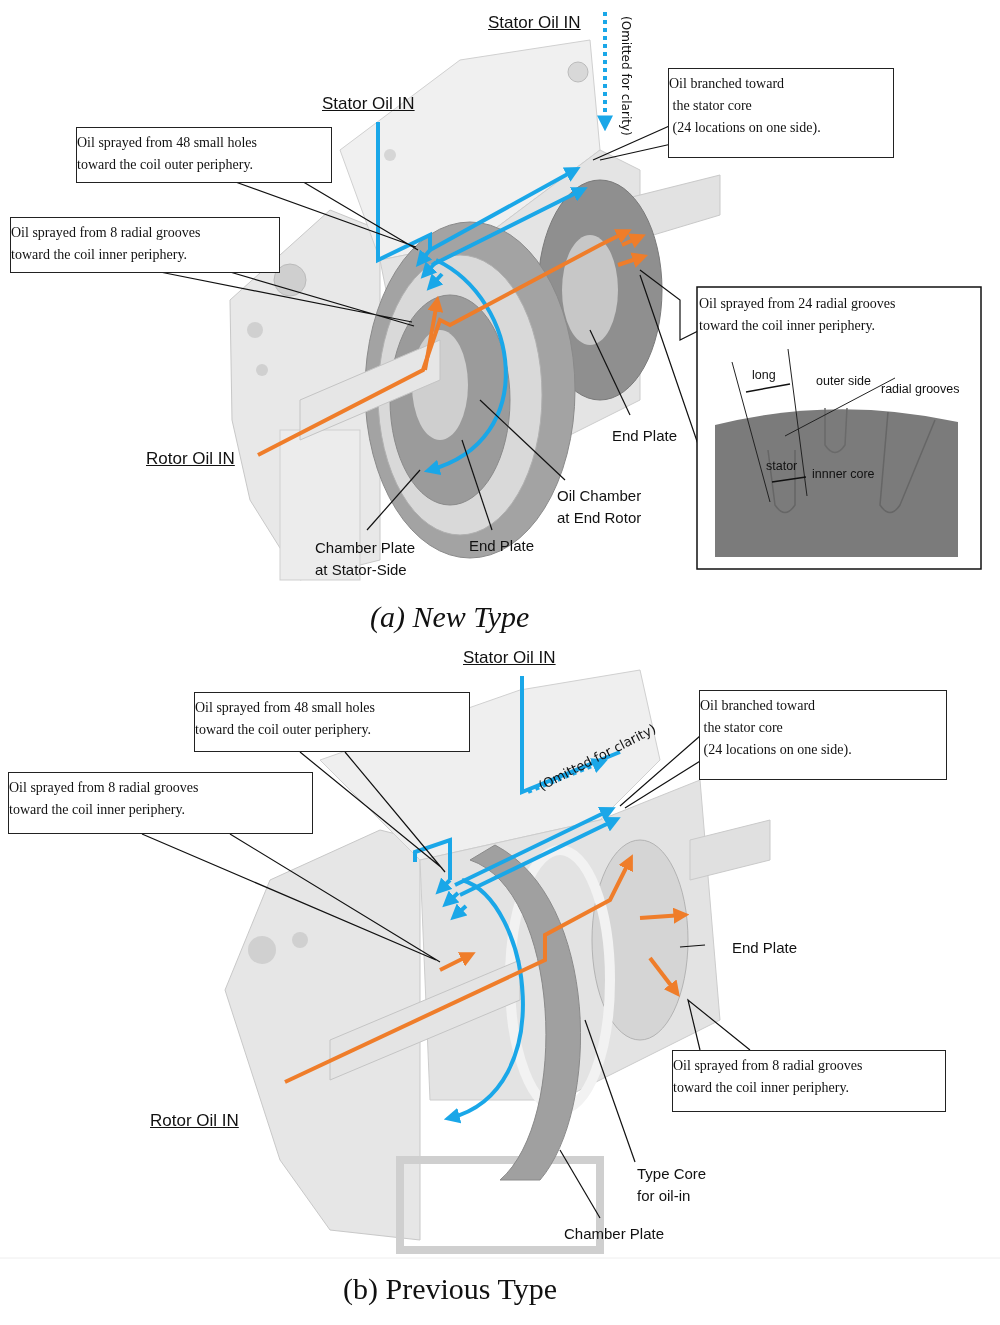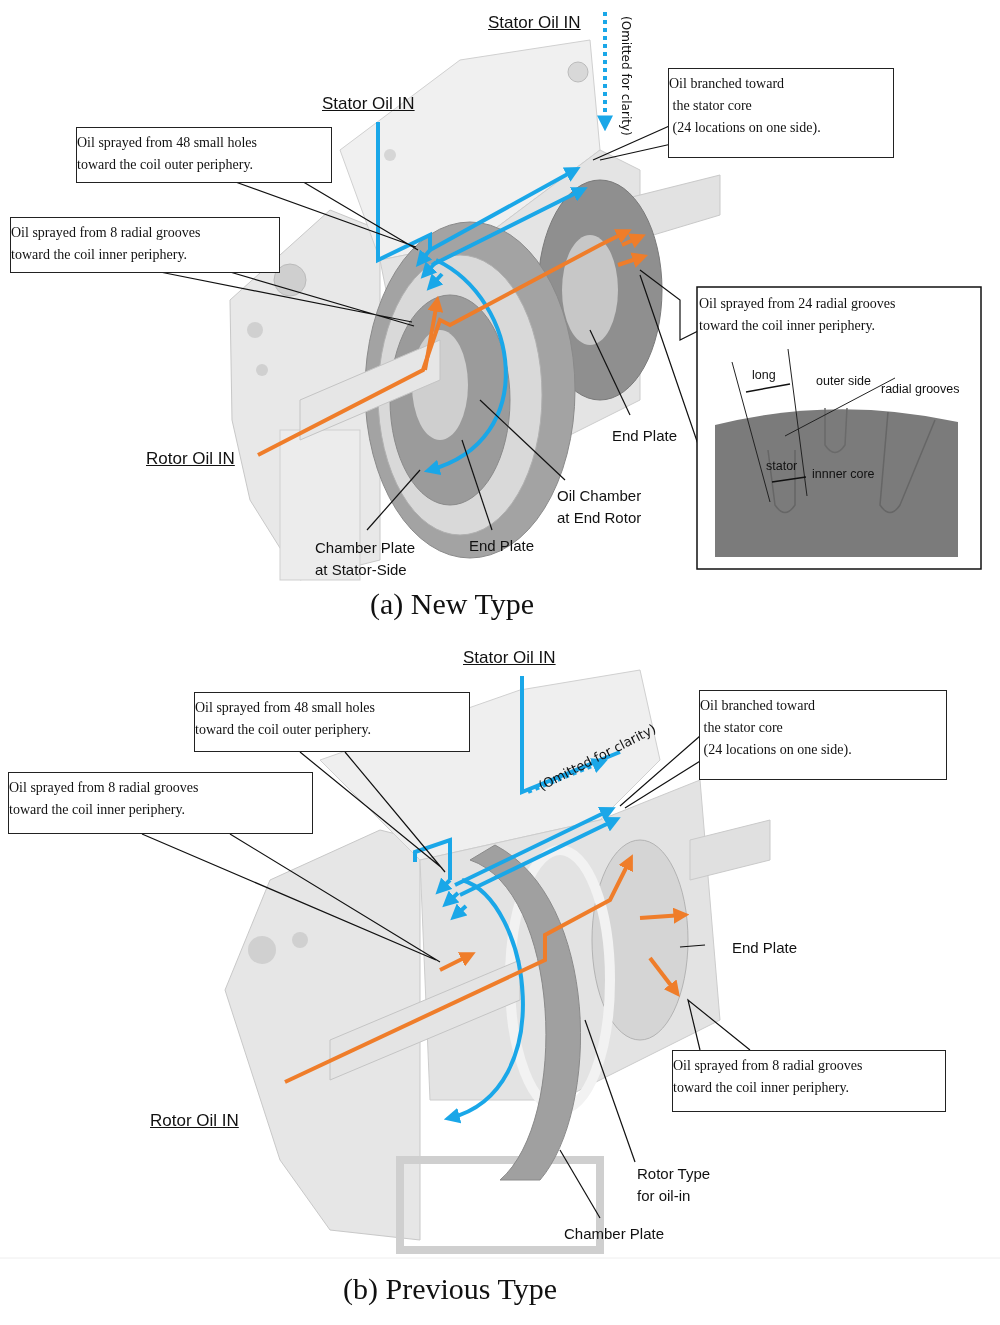--- a/index.html
+++ b/index.html
@@ -149,31 +149,31 @@
 <div class="lbl small" style="left:881px;top:378px;">radial grooves</div>
 <div class="lbl small" style="left:766px;top:455px;color:#111;">stator</div>
 <div class="lbl small" style="left:812px;top:463px;color:#111;">innner core</div>
 <div class="lbl" style="left:612px;top:425px;">End Plate</div>
 <div class="lbl" style="left:557px;top:485px;">Oil Chamber
 at End Rotor</div>
 <div class="lbl" style="left:469px;top:535px;">End Plate</div>
 <div class="lbl" style="left:315px;top:537px;">Chamber Plate
 at Stator-Side</div>
 <div class="lbl ul" style="left:146px;top:448px;">Rotor Oil IN</div>
-<div class="caption" style="left:370px;top:587px;">(a) New Type</div>
+<div class="caption" style="left:370px;top:600px;font-style:italic;">(a) New Type</div>
 
 <div class="lbl ul" style="left:463px;top:647px;">Stator Oil IN</div>
 <div class="rot" style="left:536px;top:780px;">(Omitted for clarity)</div>
 <div class="callout" style="left:194px;top:692px;width:276px;height:60px;">Oil sprayed from 48 small holes
 toward the coil outer periphery.</div>
 <div class="callout" style="left:8px;top:772px;width:305px;height:62px;">Oil sprayed from 8 radial grooves
 toward the coil inner periphery.</div>
 <div class="callout" style="left:699px;top:690px;width:248px;height:90px;">Oil branched toward
  the stator core
  (24 locations on one side).</div>
 <div class="lbl" style="left:732px;top:937px;">End Plate</div>
 <div class="callout" style="left:672px;top:1050px;width:274px;height:62px;">Oil sprayed from 8 radial grooves
 toward the coil inner periphery.</div>
 <div class="lbl ul" style="left:150px;top:1110px;">Rotor Oil IN</div>
-<div class="lbl" style="left:637px;top:1163px;">Rotor Type
+<div class="lbl" style="left:637px;top:1163px;">Type Core
 for oil-in</div>
 <div class="lbl" style="left:564px;top:1223px;">Chamber Plate</div>
 <div class="caption" style="left:343px;top:1272px;">(b) Previous Type</div>
 
 </body></html>

